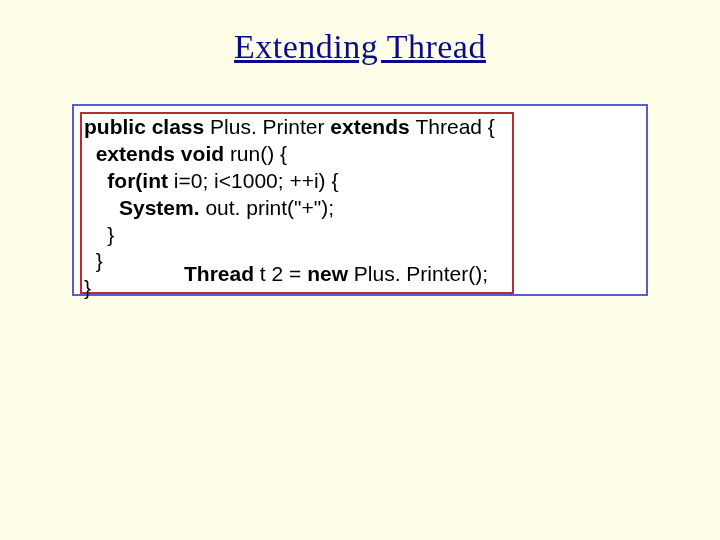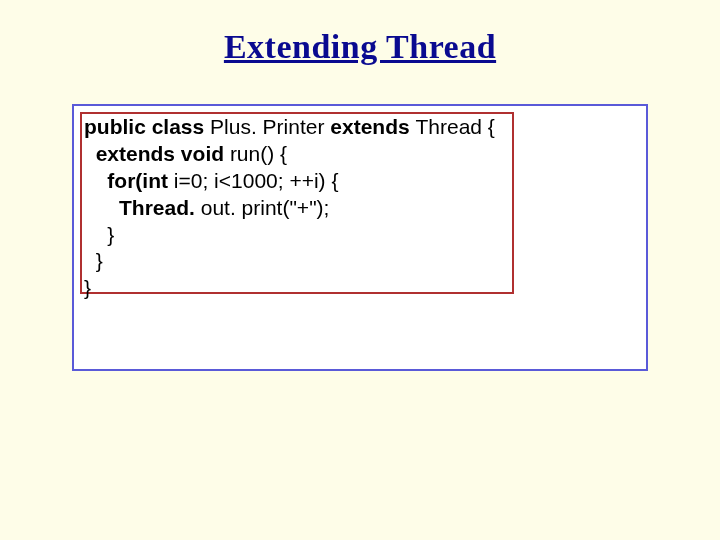--- a/index.html
+++ b/index.html
@@ -11,36 +11,36 @@
     overflow: hidden;
   }
   .slide {
     width: 100%;
     height: 100%;
     padding: 28px 50px;
   }
   .title {
     text-align: center;
     font-family: "Times New Roman", Times, serif;
-    font-weight: bold;
+    font-weight: normal;
     font-size: 34px;
     color: #0a0a90;
     text-decoration: underline;
     margin-bottom: 38px;
     letter-spacing: 0.5px;
   }
   .code-area {
     position: relative;
     margin: 0 22px;
   }
   .outer-box {
     border: 2px solid #5a5ad8;
     background: #ffffff;
     padding: 6px 8px 6px 8px;
-    height: 267px;
+    height: 192px;
     position: relative;
   }
   .inner-box {
     border: 2px solid #b03030;
     position: absolute;
     left: 6px;
     top: 6px;
     right: 132px;
     height: 182px;
     pointer-events: none;
@@ -70,21 +70,22 @@
   <h1 class="title">Extending Thread</h1>
 
   <div class="code-area">
     <div class="outer-box">
       <div class="inner-box"></div>
 
       <div class="code">
         <div class="line"><span class="kw">public class </span><span>Plus. Printer </span><span class="kw">extends </span><span>Thread {</span></div>
         <div class="line"><span class="kw">  extends void </span><span>run() {</span></div>
         <div class="line"><span class="kw">    for(int </span><span>i=0; i&lt;1000; ++i) {</span></div>
-        <div class="line"><span class="kw">      Thread. </span><span>out. print("+");</span></div>
+        <div class="line"><span class="kw">      System. </span><span>out. print("+");</span></div>
         <div class="line">    }</div>
         <div class="line">  }</div>
         <div class="line">}</div>
       </div>
 
+      <div class="bottom-line"><span class="kw">Thread </span><span>t 2 = </span><span class="kw">new </span><span>Plus. Printer();</span></div>
     </div>
   </div>
 </div>
 
 </body></html>

